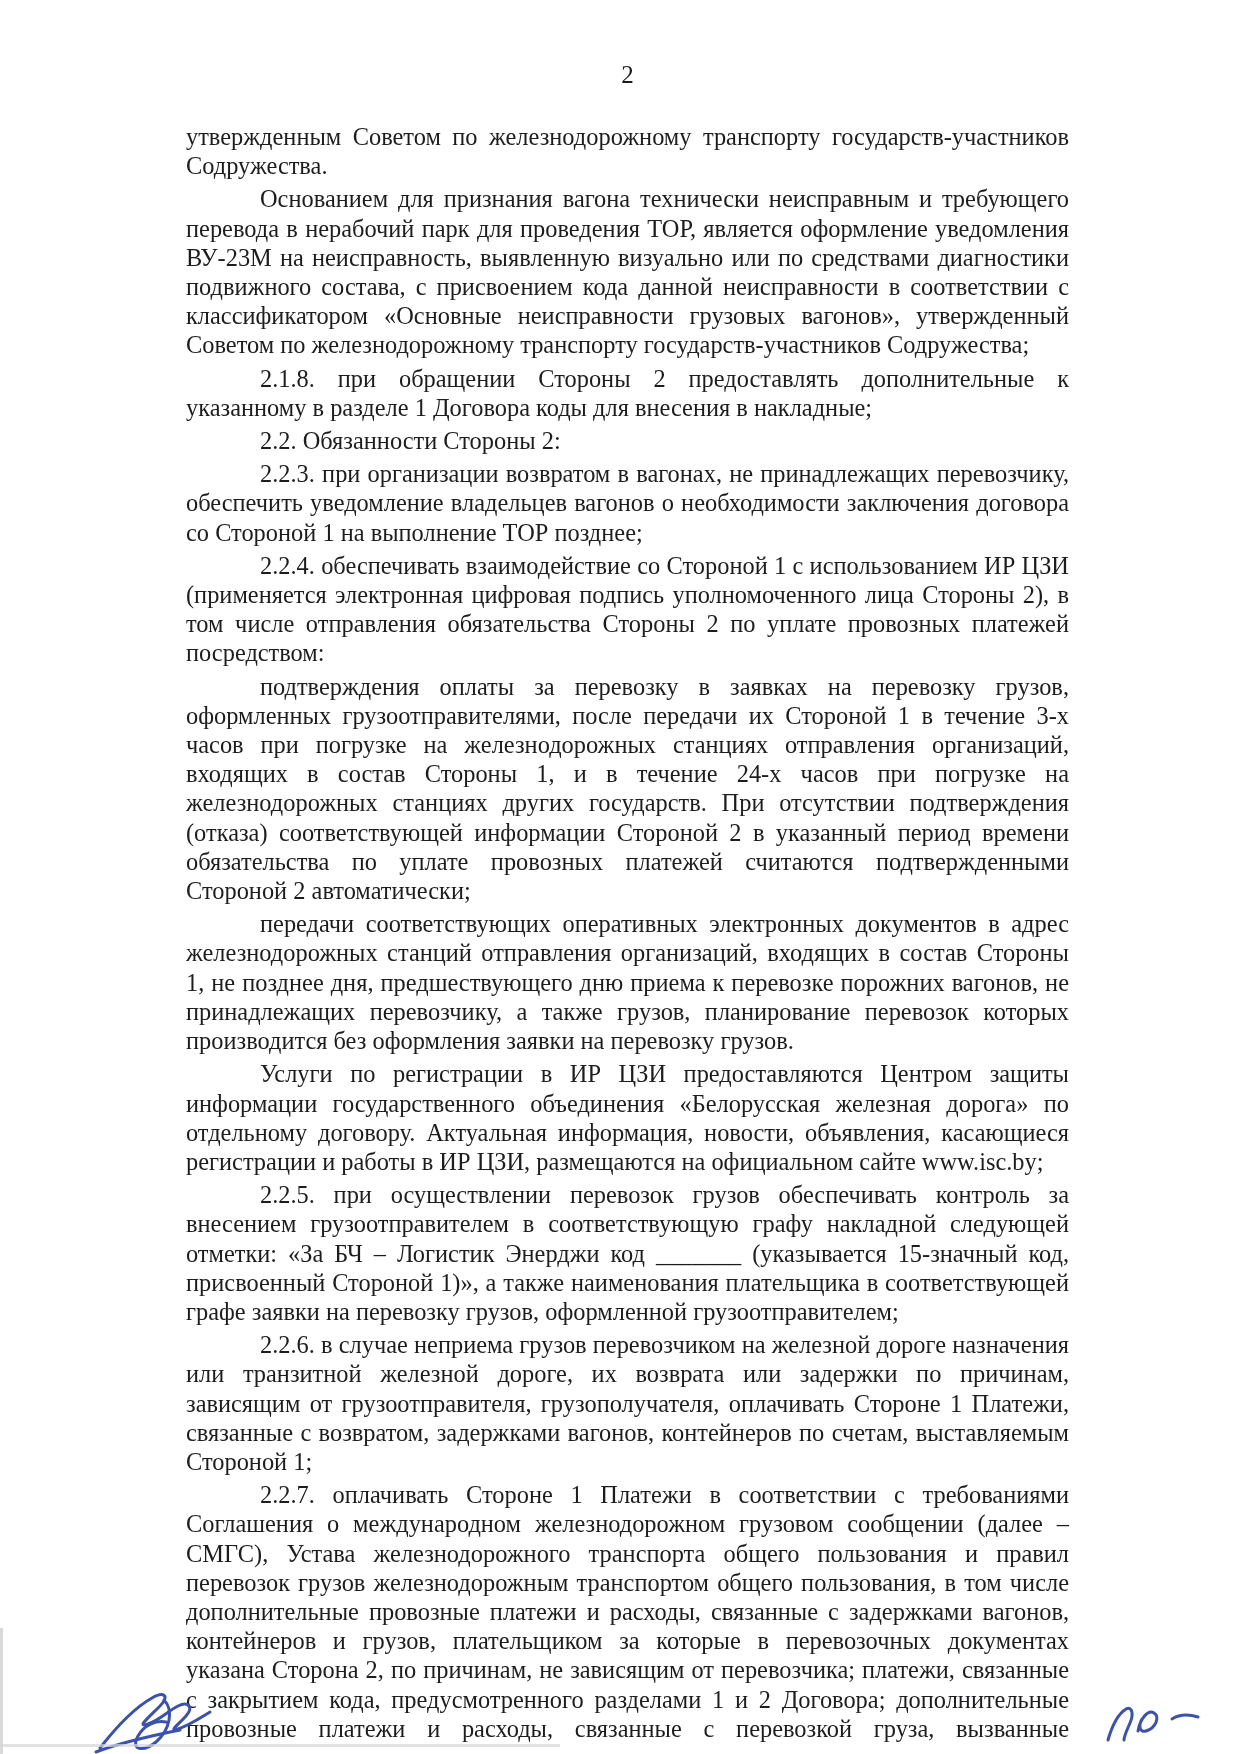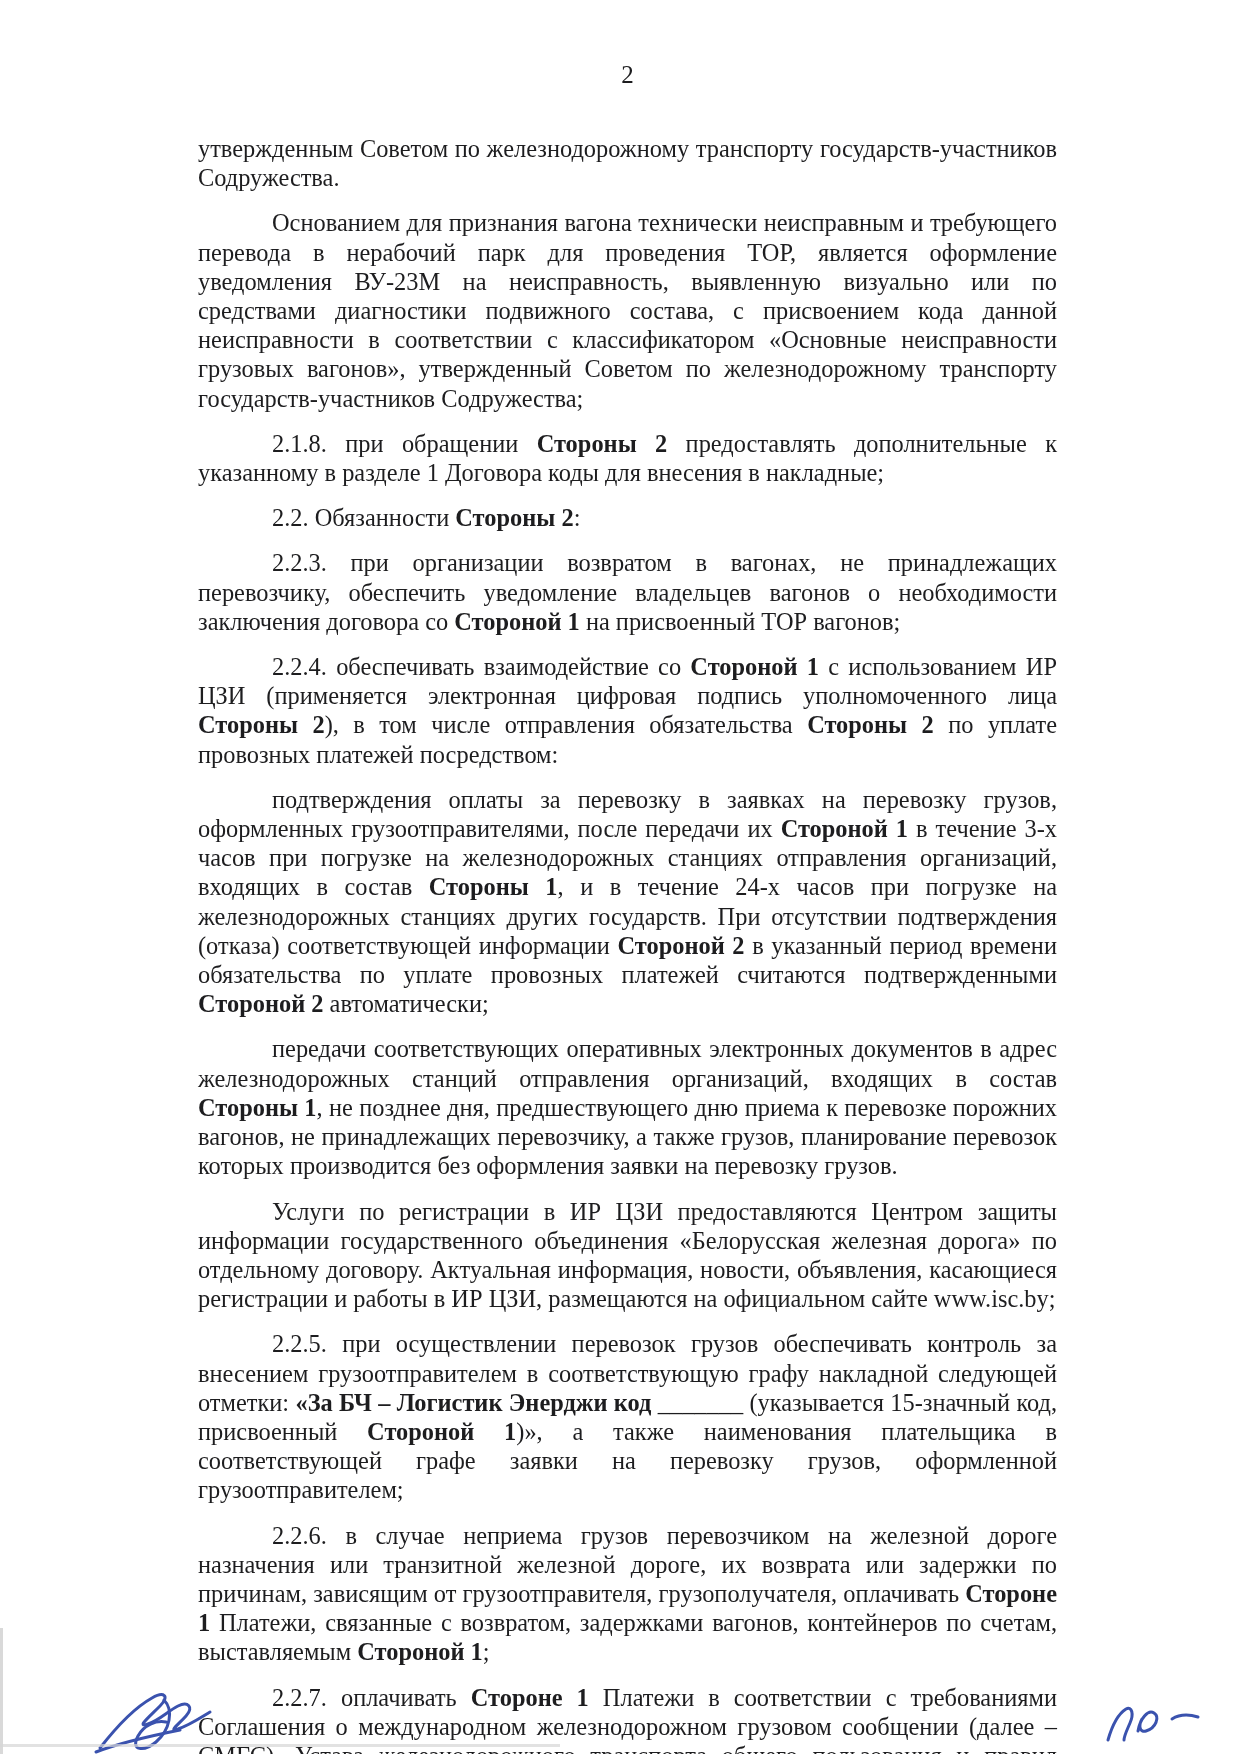--- a/index.html
+++ b/index.html
@@ -23,24 +23,24 @@
   }
   .doc-body {
     position: absolute;
     top: 118px;
     left: 182px;
     width: 891px;
     font-size: 24.4px;
     line-height: 29.2px;
     text-align: justify;
   }
-  .doc-body p { margin: 16px; padding: 0; }
+  .doc-body p { margin: 4px; padding: 0; }
   .doc-body p.indent { text-indent: 74px; }
   .doc-body p.cont { text-align-last: justify; }
-  .b { font-weight: bold; }
+  .b { font-weight: normal; }
   .sig { position: absolute; }
   .sig path {
     fill: none;
     stroke-width: 3;
     stroke-linecap: round;
     stroke-linejoin: round;
   }
   .sig-left  { left: 94px;  top: 1678px; width: 140px; height: 76px; }
   .sig-right { left: 1100px; top: 1702px; width: 104px; height: 46px; }
   .edge-left {
@@ -61,21 +61,21 @@
 
 <div class="page">
 
   <div class="page-number">2</div>
 
   <div class="doc-body">
       <p><span>утвержденным Советом по железнодорожному транспорту государств-участников Содружества.</span></p>
       <p class="indent"><span>Основанием для признания вагона технически неисправным и требующего перевода в нерабочий парк для проведения ТОР, является оформление уведомления ВУ-23М на неисправность, выявленную визуально или по средствами диагностики подвижного состава, с присвоением кода данной неисправности в соответствии с классификатором «Основные неисправности грузовых вагонов», утвержденный Советом по железнодорожному транспорту государств-участников Содружества;</span></p>
       <p class="indent"><span>2.1.8. при обращении </span><span class="b">Стороны 2</span><span> предоставлять дополнительные к указанному в разделе 1 Договора коды для внесения в накладные;</span></p>
       <p class="indent"><span>2.2. Обязанности </span><span class="b">Стороны 2</span><span>:</span></p>
-      <p class="indent"><span>2.2.3. при организации возвратом в вагонах, не принадлежащих перевозчику, обеспечить уведомление владельцев вагонов о необходимости заключения договора со </span><span class="b">Стороной 1</span><span> на присвоенный ТОР вагонов;</span></p>
+      <p class="indent"><span>2.2.3. при организации возвратом в вагонах, не принадлежащих перевозчику, обеспечить уведомление владельцев вагонов о необходимости заключения договора со </span><span class="b">Стороной 1</span><span> на выполнение ТОР позднее;</span></p>
       <p class="indent"><span>2.2.4. обеспечивать взаимодействие со </span><span class="b">Стороной 1</span><span> с использованием ИР ЦЗИ (применяется электронная цифровая подпись уполномоченного лица </span><span class="b">Стороны 2</span><span>), в том числе отправления обязательства </span><span class="b">Стороны 2</span><span> по уплате провозных платежей посредством:</span></p>
       <p class="indent"><span>подтверждения оплаты за перевозку в заявках на перевозку грузов, оформленных грузоотправителями, после передачи их </span><span class="b">Стороной 1</span><span> в течение 3-х часов при погрузке на железнодорожных станциях отправления организаций, входящих в состав </span><span class="b">Стороны 1</span><span>, и в течение 24-х часов при погрузке на железнодорожных станциях других государств. При отсутствии подтверждения (отказа) соответствующей информации </span><span class="b">Стороной 2</span><span> в указанный период времени обязательства по уплате провозных платежей считаются подтвержденными </span><span class="b">Стороной 2</span><span> автоматически;</span></p>
       <p class="indent"><span>передачи соответствующих оперативных электронных документов в адрес железнодорожных станций отправления организаций, входящих в состав </span><span class="b">Стороны 1</span><span>, не позднее дня, предшествующего дню приема к перевозке порожних вагонов, не принадлежащих перевозчику, а также грузов, планирование перевозок которых производится без оформления заявки на перевозку грузов.</span></p>
       <p class="indent"><span>Услуги по регистрации в ИР ЦЗИ предоставляются Центром защиты информации государственного объединения «Белорусская железная дорога» по отдельному договору. Актуальная информация, новости, объявления, касающиеся регистрации и работы в ИР ЦЗИ, размещаются на официальном сайте www.isc.by;</span></p>
       <p class="indent"><span>2.2.5. при осуществлении перевозок грузов обеспечивать контроль за внесением грузоотправителем в соответствующую графу накладной следующей отметки: </span><span class="b">«За БЧ – Логистик Энерджи код</span><span> </span><span>_______</span><span> (указывается 15-значный код, присвоенный </span><span class="b">Стороной 1</span><span>)», а также наименования плательщика в соответствующей графе заявки на перевозку грузов, оформленной грузоотправителем;</span></p>
       <p class="indent"><span>2.2.6. в случае неприема грузов перевозчиком на железной дороге назначения или транзитной железной дороге, их возврата или задержки по причинам, зависящим от грузоотправителя, грузополучателя, оплачивать </span><span class="b">Стороне 1</span><span> Платежи, связанные с возвратом, задержками вагонов, контейнеров по счетам, выставляемым </span><span class="b">Стороной 1</span><span>;</span></p>
       <p class="indent cont"><span>2.2.7. оплачивать </span><span class="b">Стороне 1</span><span> Платежи в соответствии с требованиями Соглашения о международном железнодорожном грузовом сообщении (далее – СМГС), Устава железнодорожного транспорта общего пользования и правил перевозок грузов железнодорожным транспортом общего пользования, в том числе дополнительные провозные платежи и расходы, связанные с задержками вагонов, контейнеров и грузов, плательщиком за которые в перевозочных документах указана </span><span class="b">Сторона 2</span><span>, по причинам, не зависящим от перевозчика; платежи, связанные с закрытием кода, предусмотренного разделами 1 и 2 Договора; дополнительные провозные платежи и расходы, связанные с перевозкой груза, вызванные причинами, не зависящими от перевозчика, включая дополнительные провозные</span></p>
     </div>
 
   <svg class="sig sig-left" viewBox="0 0 140 76" aria-hidden="true">

